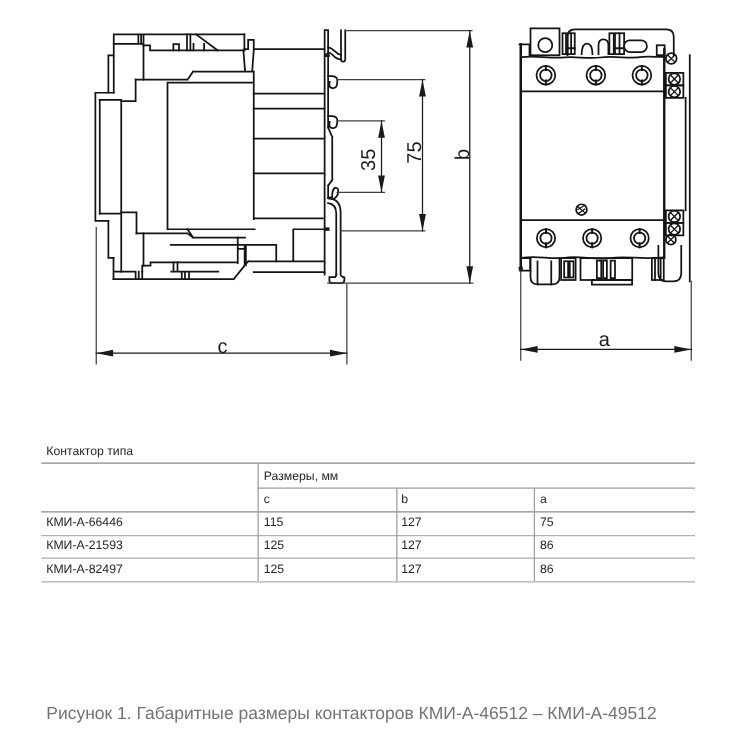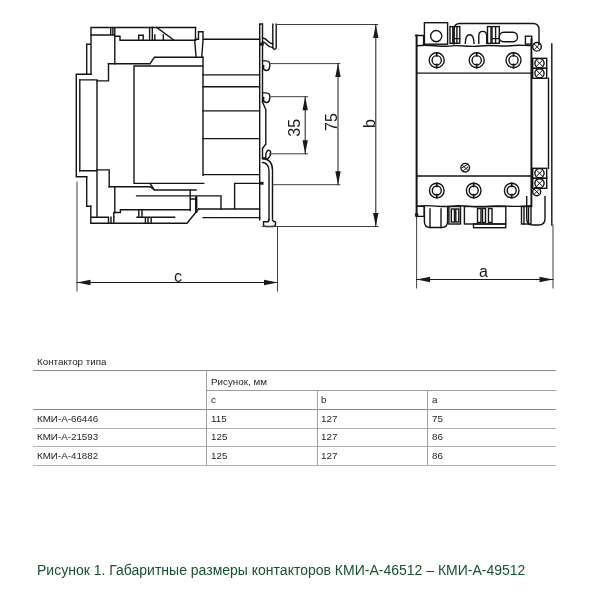--- a/index.html
+++ b/index.html
@@ -2,21 +2,21 @@
 <html><head>
 <meta charset="utf-8">
 <style>
 html,body{margin:0;padding:0;background:#fff;width:600px;height:600px;overflow:hidden;}
 body{font-family:"Liberation Sans",sans-serif;color:#1a1a1a;position:relative;}
 svg{position:absolute;top:0;left:0;}
 .tbl{position:absolute;left:0;top:0;width:600px;font-size:9.8px;color:#262626;}
 .cell{position:absolute;white-space:nowrap;}
 .hline{position:absolute;height:1px;}
 .vline{position:absolute;width:1px;}
-.cap{position:absolute;left:37px;top:562px;font-size:14px;color:#14532d;}
+.cap{position:absolute;left:37px;top:562px;font-size:14px;color:#737373;}
 </style>
 </head>
 <body>
 
 <svg width="600" height="600" viewBox="0 0 600 600">
 <g fill="none" stroke="#141414" stroke-width="1.4" stroke-linecap="square">
 
 <g>
 
 <path d="M91,27.5 H195.5 M91,27.5 V35 M91,35 H114.8 M110.7,27.5 V35 M112.9,27.5 V35 M114.8,27.5 V63.7"></path>
@@ -218,21 +218,21 @@
 <text x="483.5" y="277" text-anchor="middle">a</text>
 </g>
 </g>
 </svg>
 
 <div class="tbl">
 
 <div class="hline" style="left:33px;top:370px;width:523px;background:#8a8a8a;"></div>
 
 <div class="cell" style="left:37px;top:356px;">Контактор типа</div>
-<div class="cell" style="left:211px;top:376px;">Рисунок, мм</div>
+<div class="cell" style="left:211px;top:376px;">Размеры, мм</div>
 
 <div class="hline" style="left:206px;top:390px;width:350px;background:#9e9e9e;"></div>
 
 <div class="cell" style="left:211px;top:394px;">c</div>
 <div class="cell" style="left:321px;top:394px;">b</div>
 <div class="cell" style="left:432px;top:394px;">a</div>
 
 <div class="hline" style="left:33px;top:408.5px;width:523px;background:#8a8a8a;"></div>
 
 <div class="cell" style="left:37px;top:412.5px;">КМИ-А-66446</div>
@@ -240,21 +240,21 @@
 <div class="cell" style="left:321px;top:412.5px;">127</div>
 <div class="cell" style="left:432px;top:412.5px;">75</div>
 <div class="hline" style="left:33px;top:427.5px;width:523px;background:#b0b0b0;"></div>
 
 <div class="cell" style="left:37px;top:431px;">КМИ-А-21593</div>
 <div class="cell" style="left:211px;top:431px;">125</div>
 <div class="cell" style="left:321px;top:431px;">127</div>
 <div class="cell" style="left:432px;top:431px;">86</div>
 <div class="hline" style="left:33px;top:446px;width:523px;background:#b0b0b0;"></div>
 
-<div class="cell" style="left:37px;top:449.5px;">КМИ-А-41882</div>
+<div class="cell" style="left:37px;top:449.5px;">КМИ-А-82497</div>
 <div class="cell" style="left:211px;top:449.5px;">125</div>
 <div class="cell" style="left:321px;top:449.5px;">127</div>
 <div class="cell" style="left:432px;top:449.5px;">86</div>
 <div class="hline" style="left:33px;top:464.5px;width:523px;background:#b0b0b0;"></div>
 
 <div class="vline" style="left:206px;top:370px;height:95px;background:#9e9e9e;"></div>
 <div class="vline" style="left:316.5px;top:390px;height:75px;background:#9e9e9e;"></div>
 <div class="vline" style="left:427px;top:390px;height:75px;background:#9e9e9e;"></div>
 </div>
 

